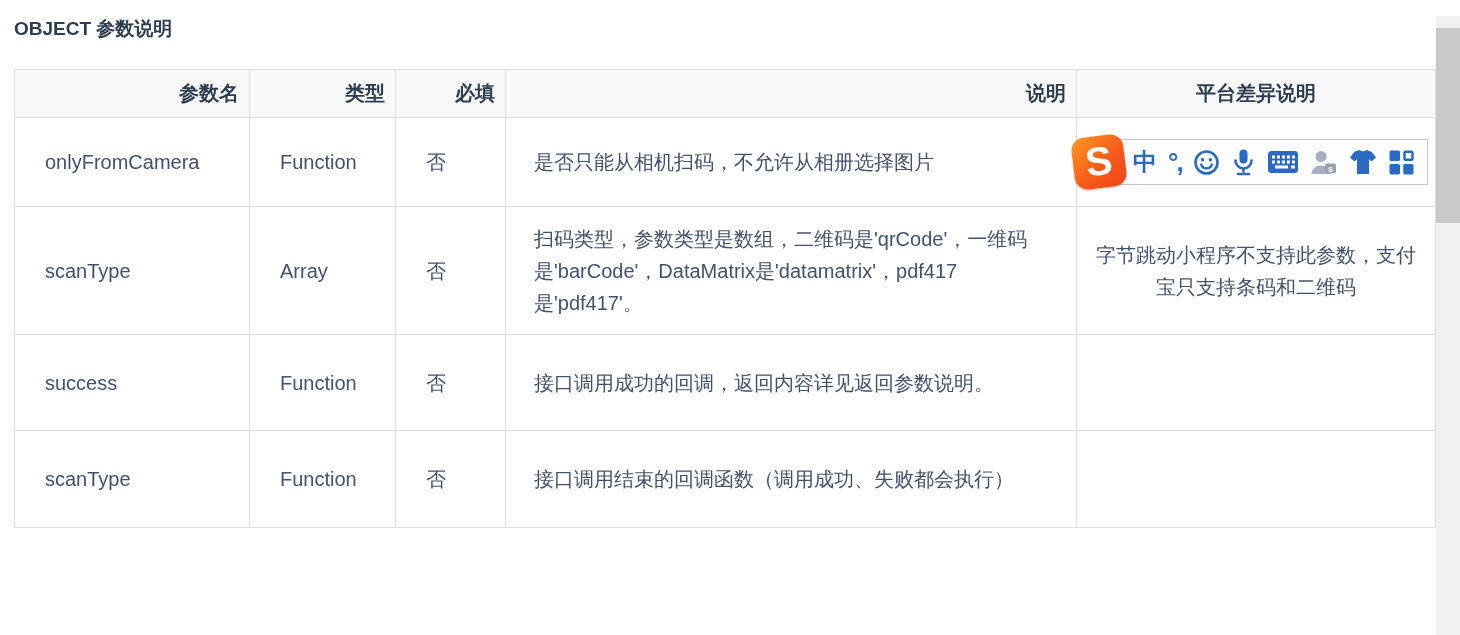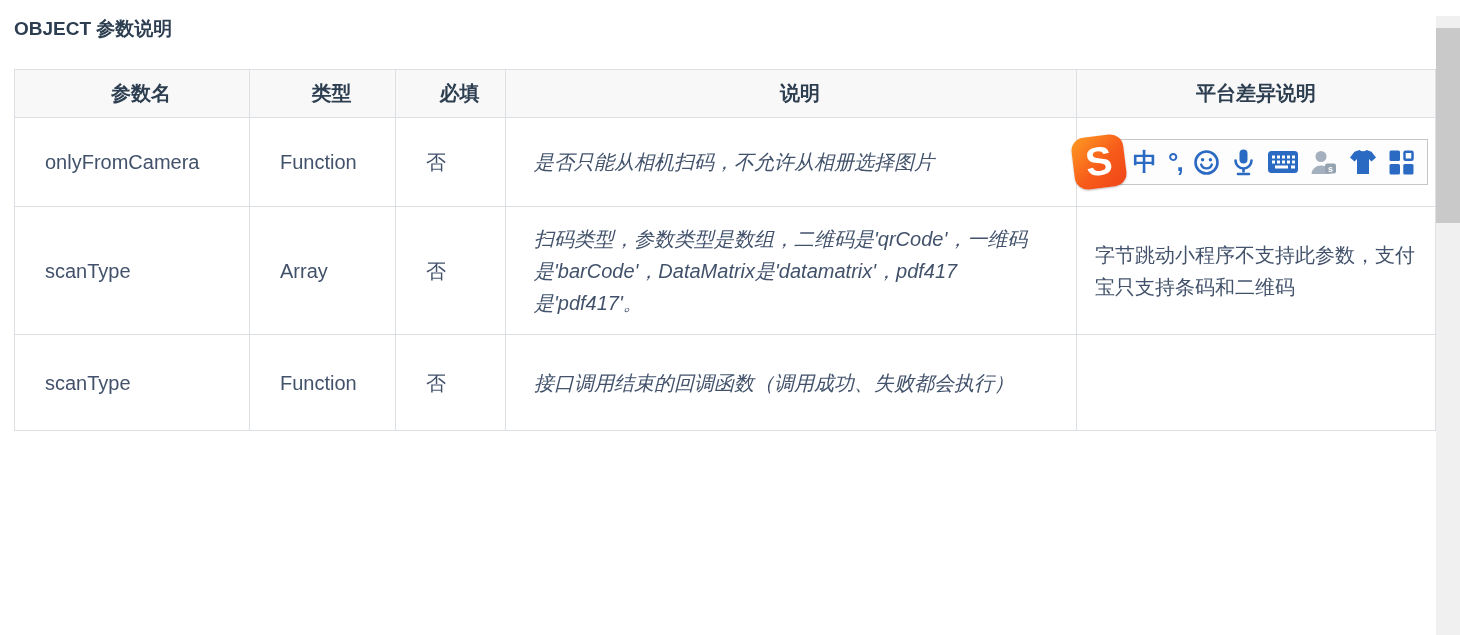--- a/index.html
+++ b/index.html
@@ -28,30 +28,30 @@
   table.params th, table.params td {
     border: 1px solid #dcdfe4;
     font-size: 20px;
     vertical-align: middle;
   }
   table.params th {
     height: 48px;
     background: #f8f8f8;
     color: #2c3e50;
     font-weight: 700;
-    text-align: center;
+    text-align: right;
     padding: 0 10px 0 28px;
   }
-  table.params th.center, table.params td.center { padding: 0 18px; }
+  table.params th.center, table.params td.center { text-align: center; padding: 0 18px; }
   table.params td {
     color: #42526b;
     line-height: 32px;
     padding: 14px 14px 14px 30px;
   }
-  table.params td.desc { padding-left: 28px; padding-right: 22px; font-style: italic; }
+  table.params td.desc { padding-left: 28px; padding-right: 22px; }
   tbody tr:nth-child(1) { height: 89px; margin-left: 40px; }
   tbody tr:nth-child(2) { height: 128px; }
   tbody tr:nth-child(3) { height: 96px; }
   tbody tr:nth-child(4) { height: 97px; }
   tbody tr:nth-child(5) { height: 101px; }
 
   
   td.platform-cell { position: relative; padding: 0; }
   .behind-text {
     position: absolute;
@@ -207,20 +207,27 @@
         </td>
       </tr>
       <tr>
         <td>scanType</td>
         <td>Array</td>
         <td>否</td>
         <td class="desc">扫码类型，参数类型是数组，二维码是'qrCode'，一维码是'barCode'，DataMatrix是'datamatrix'，pdf417是'pdf417'。</td>
         <td class="center">字节跳动小程序不支持此参数，支付宝只支持条码和二维码</td>
       </tr>
       <tr>
+        <td>success</td>
+        <td>Function</td>
+        <td>否</td>
+        <td class="desc">接口调用成功的回调，返回内容详见返回参数说明。</td>
+        <td class="center"></td>
+      </tr>
+      <tr>
         <td>scanType</td>
         <td>Function</td>
         <td>否</td>
         <td class="desc">接口调用结束的回调函数（调用成功、失败都会执行）</td>
         <td class="center"></td>
       </tr>
     </tbody>
   </table>
 
   <div class="scrollbar-track">

